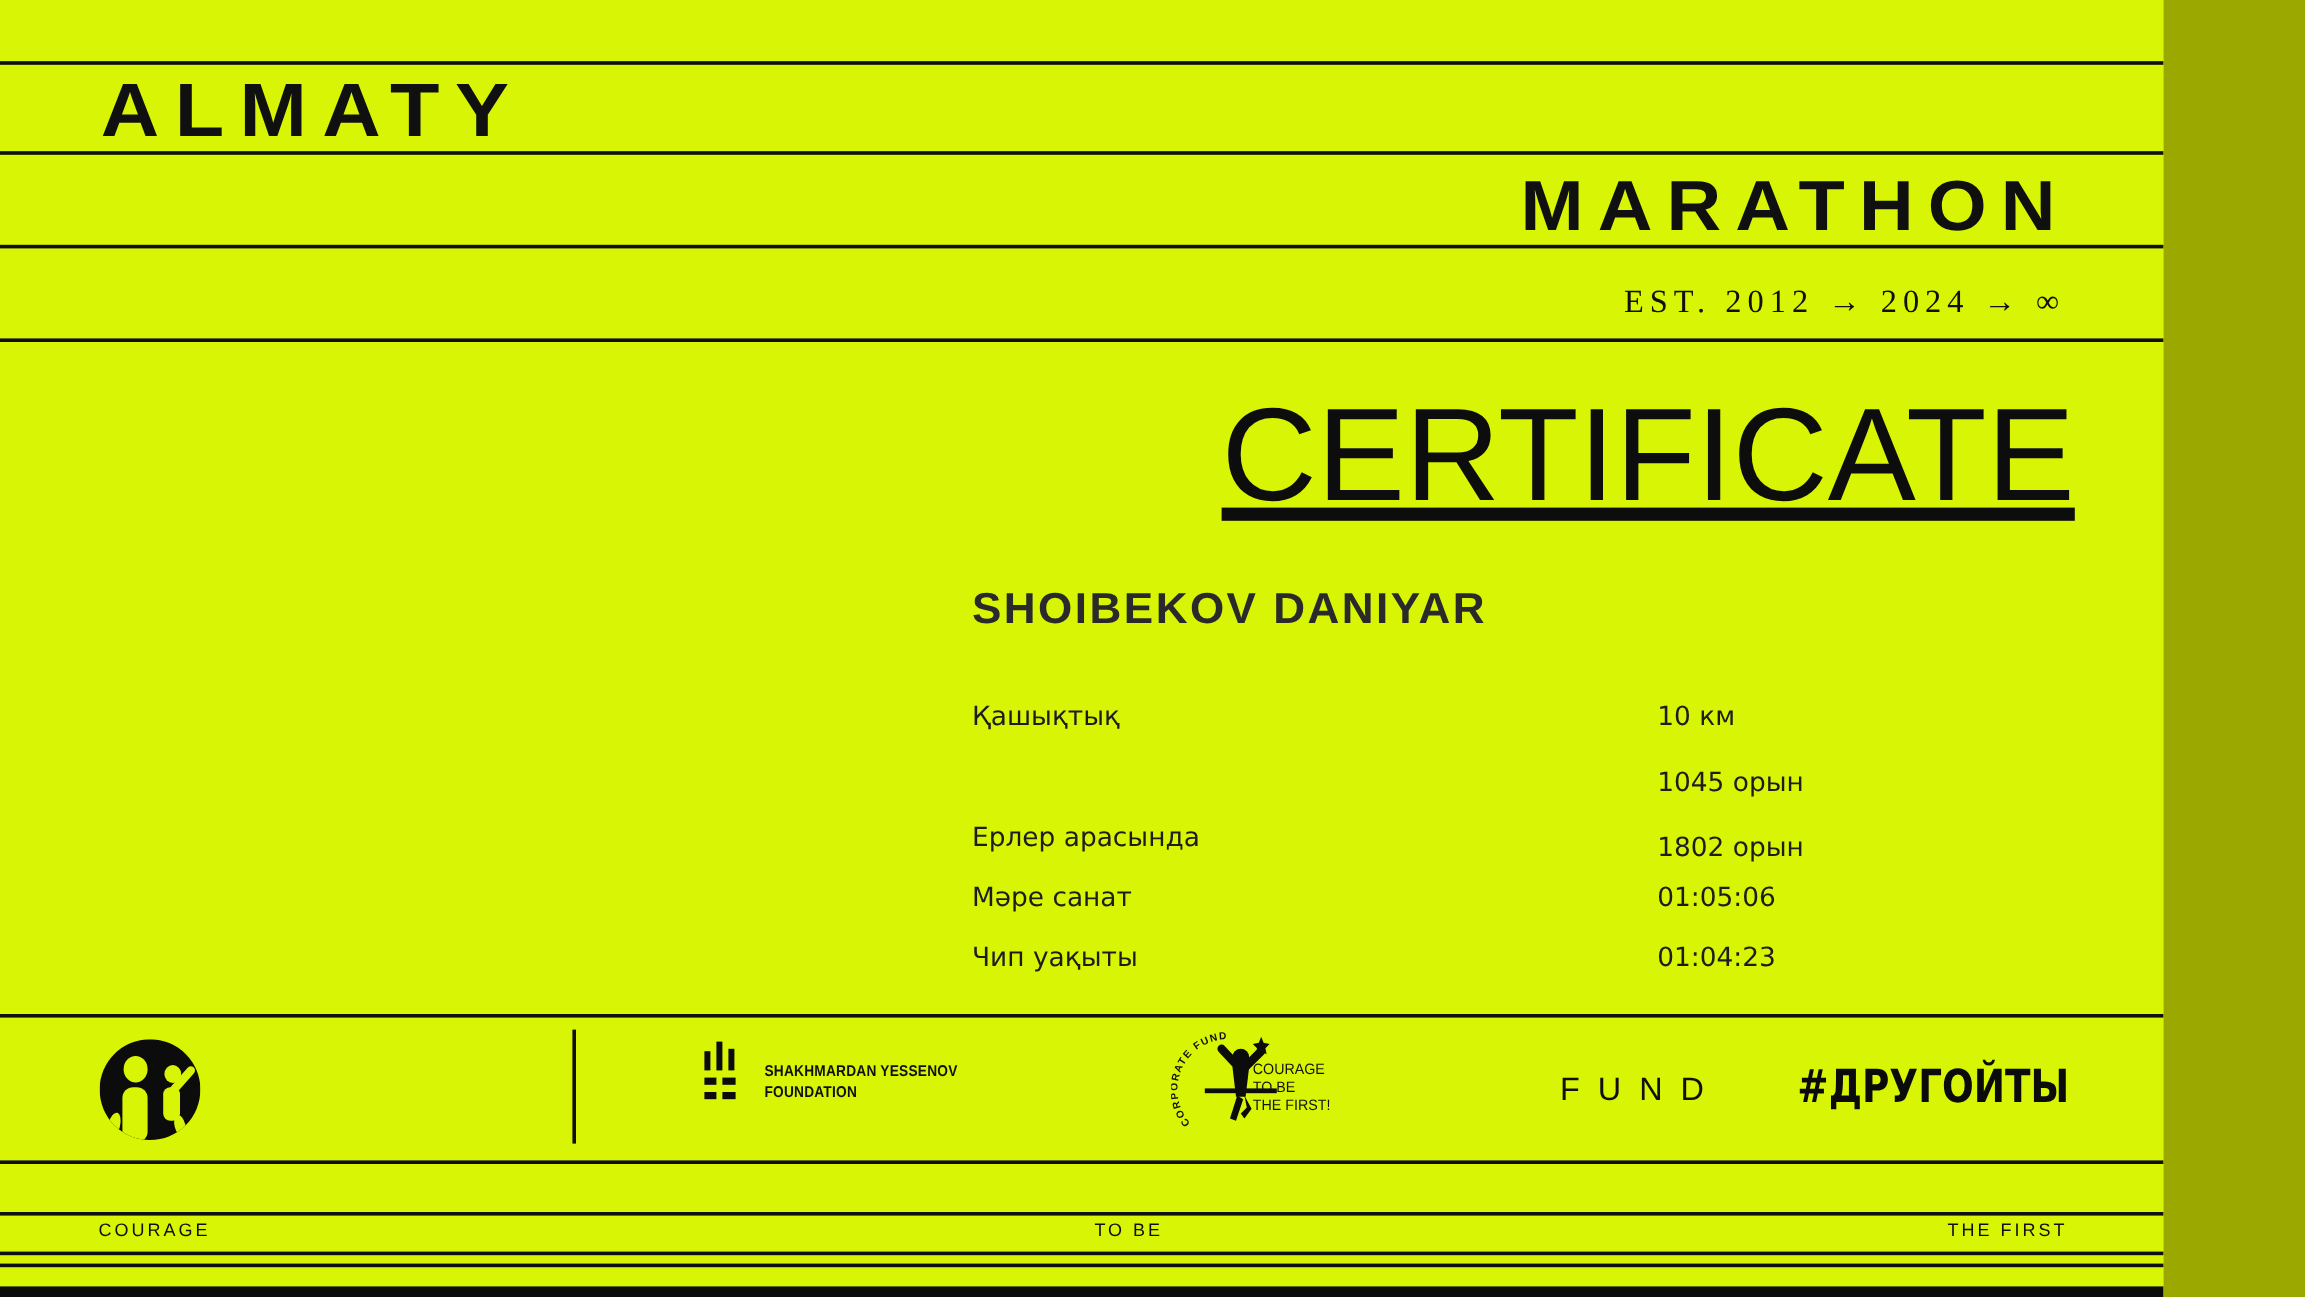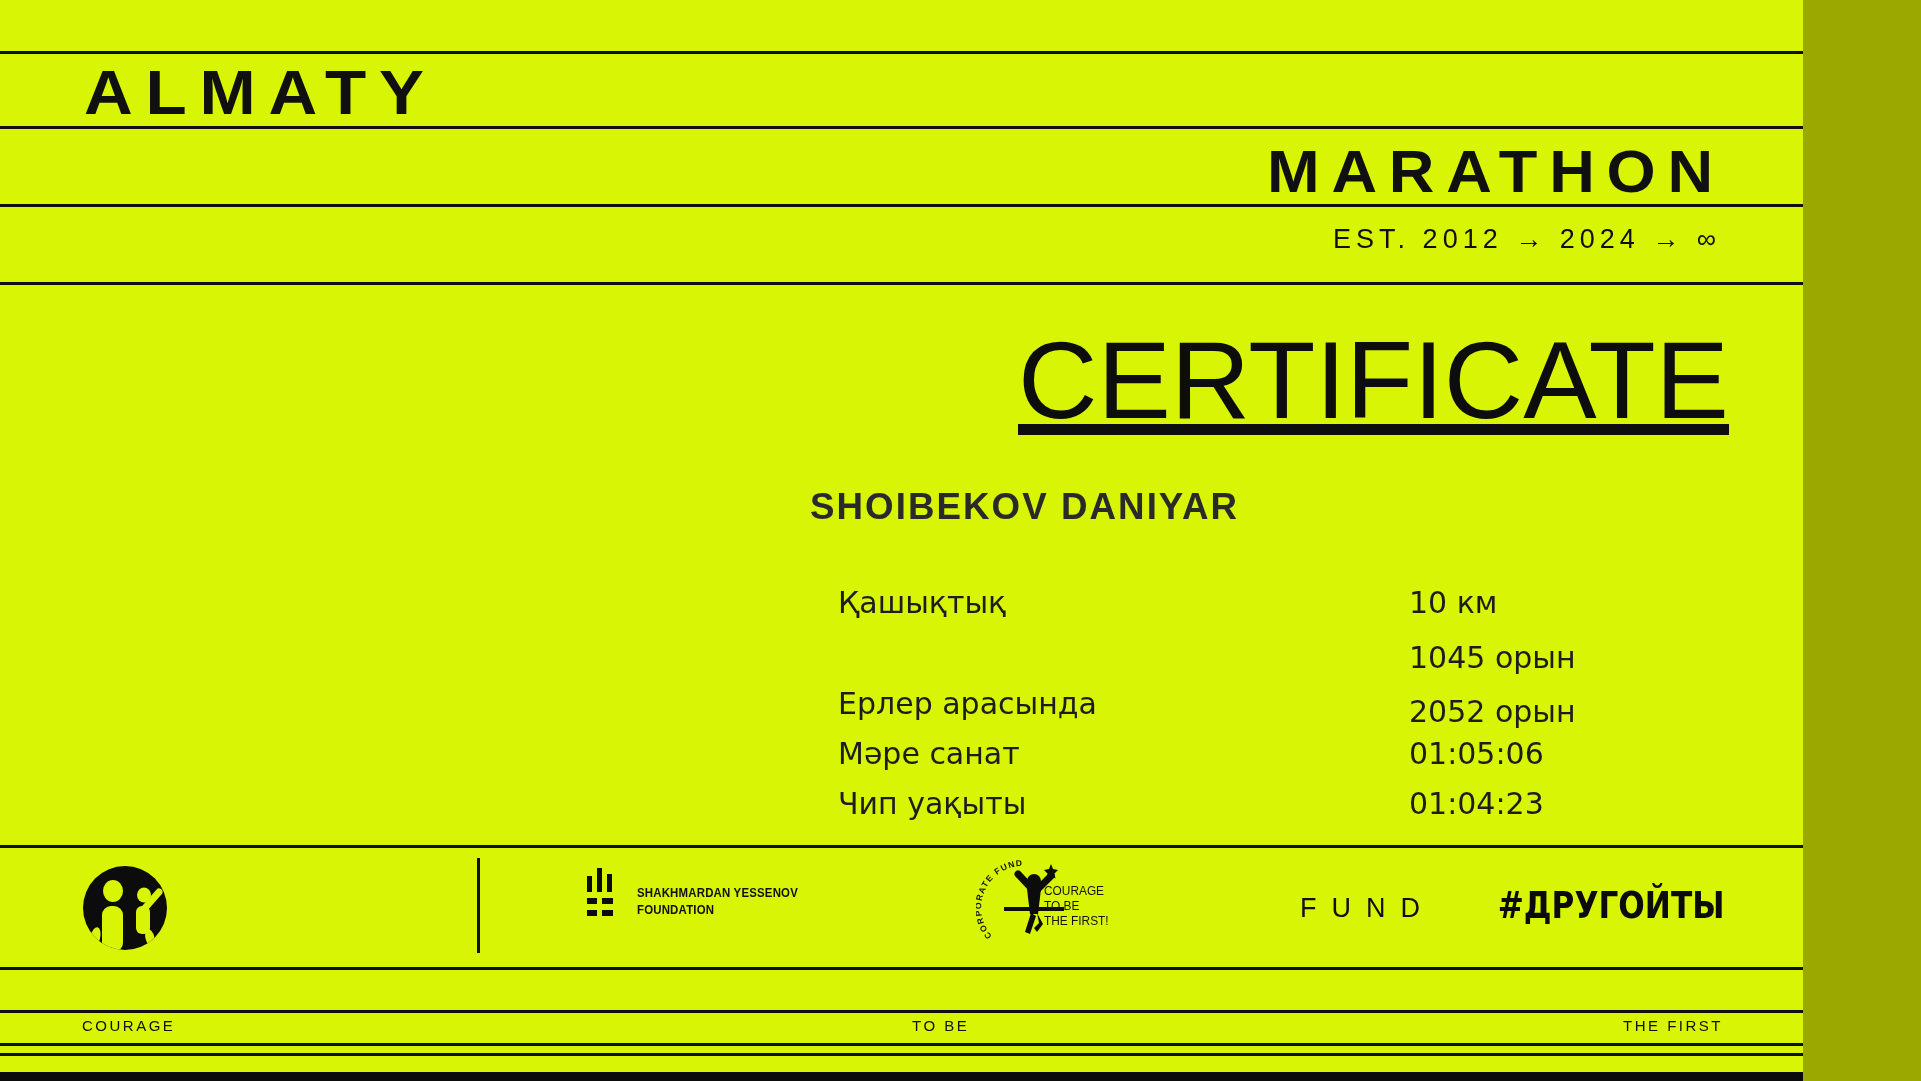--- a/index.html
+++ b/index.html
@@ -12,34 +12,34 @@
   .hl{position:absolute;left:0;width:100%;height:3px;background:#0f0f0f;}
   .city{
     left:84px;top:56px;font-size:63px;font-weight:700;letter-spacing:12px;
     transform:scaleX(1.07);transform-origin:left center;white-space:nowrap;
   }
   .event{
     right:78px;top:138px;font-size:59px;font-weight:700;letter-spacing:11px;
     transform:scaleX(1.07);transform-origin:right center;white-space:nowrap;
   }
   .est{
-    right:82px;top:224px;font-size:27px;font-weight:500;letter-spacing:5px;
-    font-family:Liberation Sans, sans-serif;white-space:nowrap;
+    right:82px;top:236px;font-size:27px;font-weight:500;letter-spacing:5px;
+    font-family:Liberation Serif, serif;white-space:nowrap;
   }
   .title{
     right:74px;top:316px;font-size:110px;font-weight:400;letter-spacing:0px;
     color:#0d0d0d;white-space:nowrap;text-decoration:underline;
   }
   .name{
     left:810px;top:486px;font-size:36px;font-weight:700;letter-spacing:2px;
     color:#2a2a2a;transform:scaleX(1.02);transform-origin:left center;white-space:nowrap;
   }
   .rowtext{
-    position:absolute;font-family:"DejaVu Sans",sans-serif;font-size:30px;
-    font-weight:400;color:#1d1d1d;white-space:nowrap;margin-left:28px;
+    position:absolute;font-family:"DejaVu Sans",sans-serif;font-size:22px;
+    font-weight:400;color:#1d1d1d;white-space:nowrap;
   }
   .kaspi-word{
     left:190px;top:880px;font-size:49px;font-weight:700;color:#0c0c0c;white-space:nowrap;
   }
   .vdiv{left:477px;top:858px;width:3px;height:95px;background:#101010;}
   .yessenov-text{
     left:637px;top:885px;font-size:13px;font-weight:700;line-height:16.5px;
     letter-spacing:0.2px;transform:scaleX(0.88);transform-origin:left top;white-space:nowrap;
   }
   .courage-text{
@@ -84,21 +84,21 @@
 
   <div class="abs title">CERTIFICATE</div>
   <div class="abs name">SHOIBEKOV DANIYAR</div>
 
   <div class="rowtext" style="left:810px;top:585px">Қашықтық</div>
   <div class="rowtext" style="left:1381px;top:585px">10 км</div>
 
   <div class="rowtext" style="left:1381px;top:640px">1045 орын</div>
 
   <div class="rowtext" style="left:810px;top:686px">Ерлер арасында</div>
-  <div class="rowtext" style="left:1381px;top:694px">2052 орын</div>
+  <div class="rowtext" style="left:1381px;top:694px">1802 орын</div>
 
   <div class="rowtext" style="left:810px;top:736px">Мәре санат</div>
   <div class="rowtext" style="left:1381px;top:736px">01:05:06</div>
 
   <div class="rowtext" style="left:810px;top:786px">Чип уақыты</div>
   <div class="rowtext" style="left:1381px;top:786px">01:04:23</div>
 
   <div class="abs" style="left:83px;top:866px">
     <svg width="84" height="84" viewBox="0 0 84 84">
       <defs>

